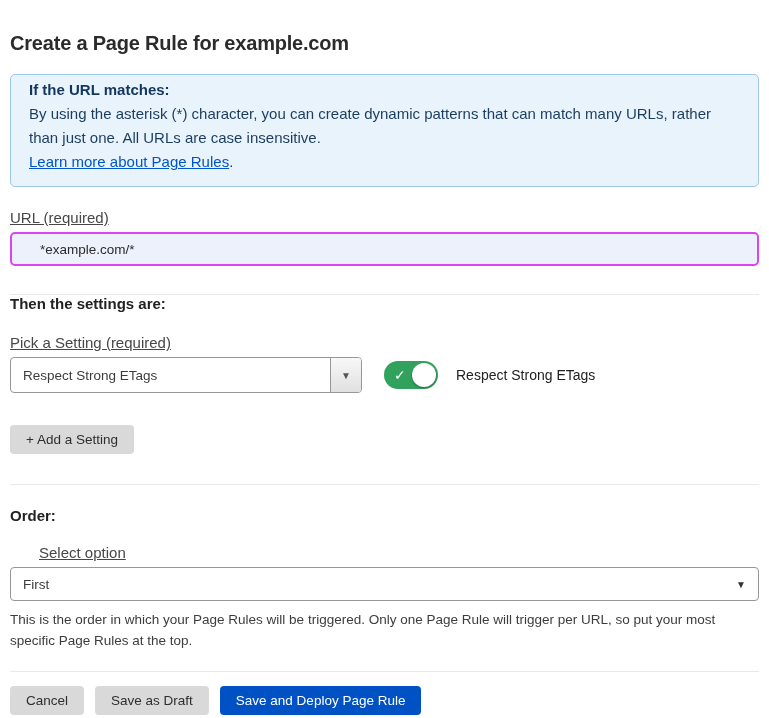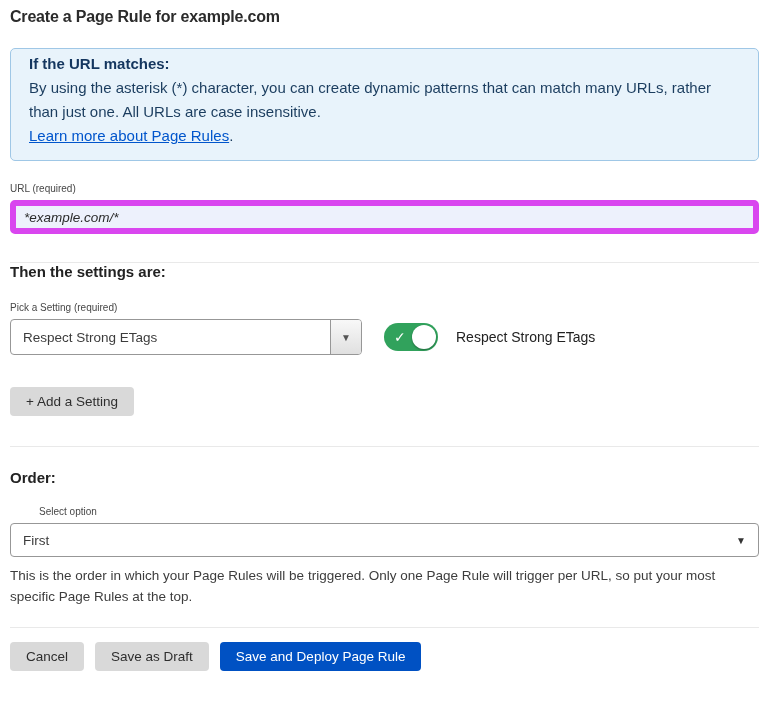--- a/index.html
+++ b/index.html
@@ -7,22 +7,22 @@
     background: #ffffff;
     font-family: "Liberation Sans", "DejaVu Sans", sans-serif;
     color: #2d2d2d;
   }
   .page {
     width: 769px;
     min-height: 718px;
     padding: 0 10px;
   }
   .page-title {
-    margin-top: 4px;
-    font-size: 16px;
+    margin-top: 30px;
+    font-size: 20px;
     line-height: 26px;
     font-weight: 700;
     color: #2b2b2b;
     letter-spacing: -0.2px;
   }
   
   .info-box {
     margin-top: 18px;
     background: #e8f3fb;
     border: 1px solid #9fc7e6;
@@ -34,36 +34,36 @@
   }
   .info-heading { font-weight: 700; color: #14365f; }
   .info-link {
     color: #0055cc;
     text-decoration: underline;
     cursor: pointer;
   }
   
   .field-label {
     margin-top: 22px;
-    font-size: 10px;
+    font-size: 15px;
     color: #474747;
+    text-decoration: underline;
   }
   .url-input {
     display: block;
     margin-top: 6px;
     width: 100%;
     height: 34px;
     background: #edf1fc;
-    border: 6px solid #d946ef;
+    border: 2px solid #d946ef;
     border-radius: 5px;
-    padding: 0 8px;
+    padding: 0 28px;
     font-size: 13.5px;
     color: #2b2b2b;
     font-family: inherit;
-    font-style: italic;
   }
   .divider {
     border: none;
     border-top: 1px solid #e9e9e9;
     margin: 28px 0 0;
   }
   .section-heading {
     font-size: 15px;
     font-weight: 700;
     color: #222222;

